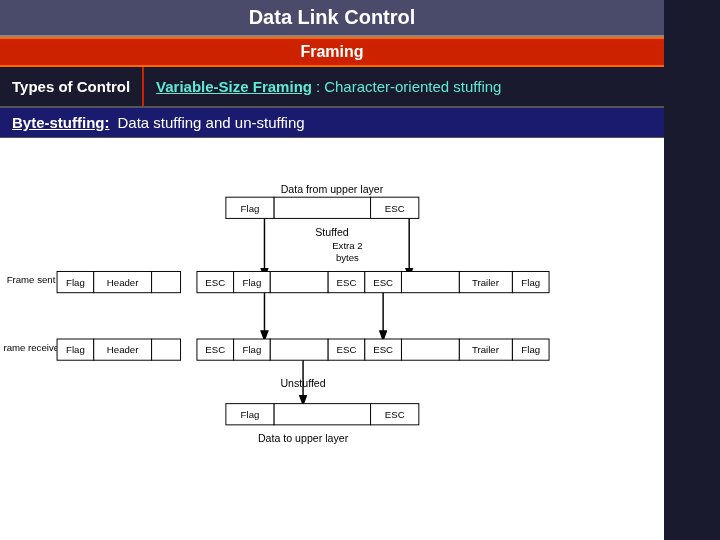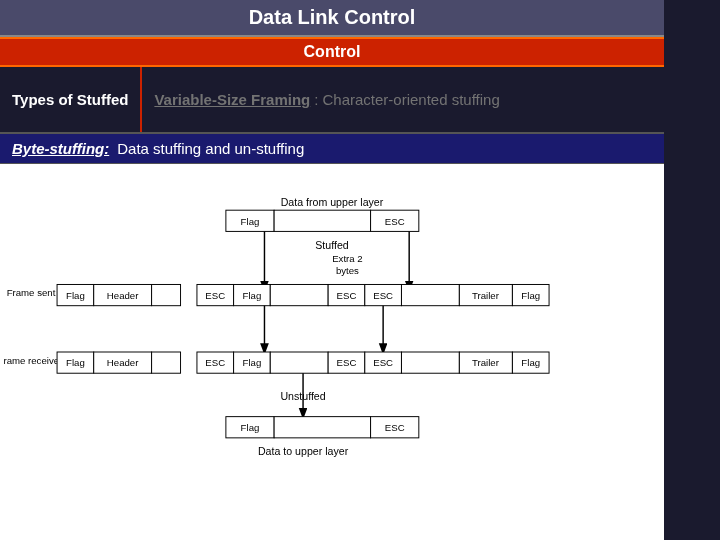--- a/index.html
+++ b/index.html
@@ -47,22 +47,22 @@
       padding: 8px 12px;
       font-size: 15px;
       font-weight: bold;
       border-right: 2px solid #cc2200;
       min-width: 140px;
       display: flex;
       align-items: center;
     }
     .variable-size-box {
       background: #1a1a2e;
-      color: #737373;
-      padding: 24px 12px;
+      color: #5eead4;
+      padding: 11px 12px;
       font-size: 15px;
       display: flex;
       align-items: flex-end;
     }
     .variable-size-box .bold-text {
       font-weight: bold;
       text-decoration: underline;
     }
     .byte-stuffing-row {
       background: #1a1a6e;
@@ -70,21 +70,20 @@
       padding: 6px 12px;
       font-size: 15px;
       border-bottom: 1px solid #555;
       display: flex;
       align-items: center;
       gap: 8px;
     }
     .byte-stuffing-label {
       font-weight: bold;
       text-decoration: underline;
-      font-style: italic;
     }
     .diagram-area {
       background: white;
       flex: 1;
       display: flex;
       align-items: center;
       justify-content: center;
       padding: 4px;
     }
     .diagram-svg {
@@ -93,25 +92,25 @@
     }
   </style>
 </head>
 <body>
 
 <div class="page-container">
   <div class="title-bar">
     <span>Data Link Control</span>
   </div>
   <div class="framing-bar">
-    <span>Control</span>
+    <span>Framing</span>
   </div>
   <div class="types-row">
     <div class="types-label">
-      <span>Types of  Stuffed</span>
+      <span>Types of  Control</span>
     </div>
     <div class="variable-size-box">
       <span class="bold-text">Variable-Size Framing</span>
       <span style="margin: 0 4px;">:</span>
       <span>Character-oriented stuffing</span>
     </div>
   </div>
   <div class="byte-stuffing-row">
     <span class="byte-stuffing-label">Byte-stuffing:</span>
     <span>Data stuffing and un-stuffing</span>

